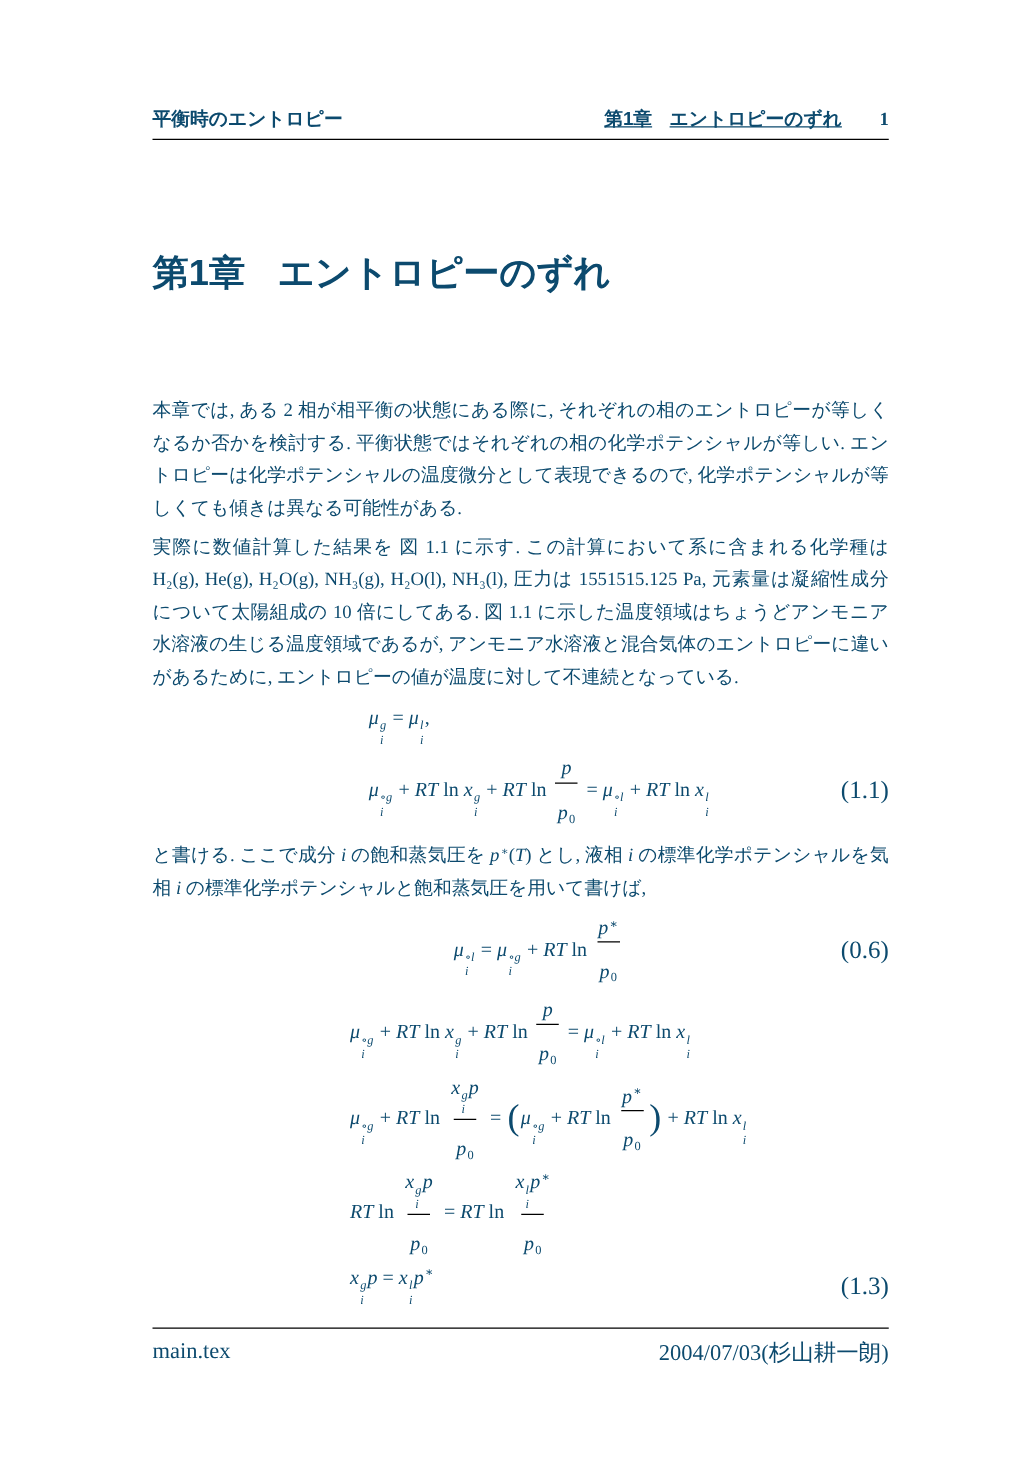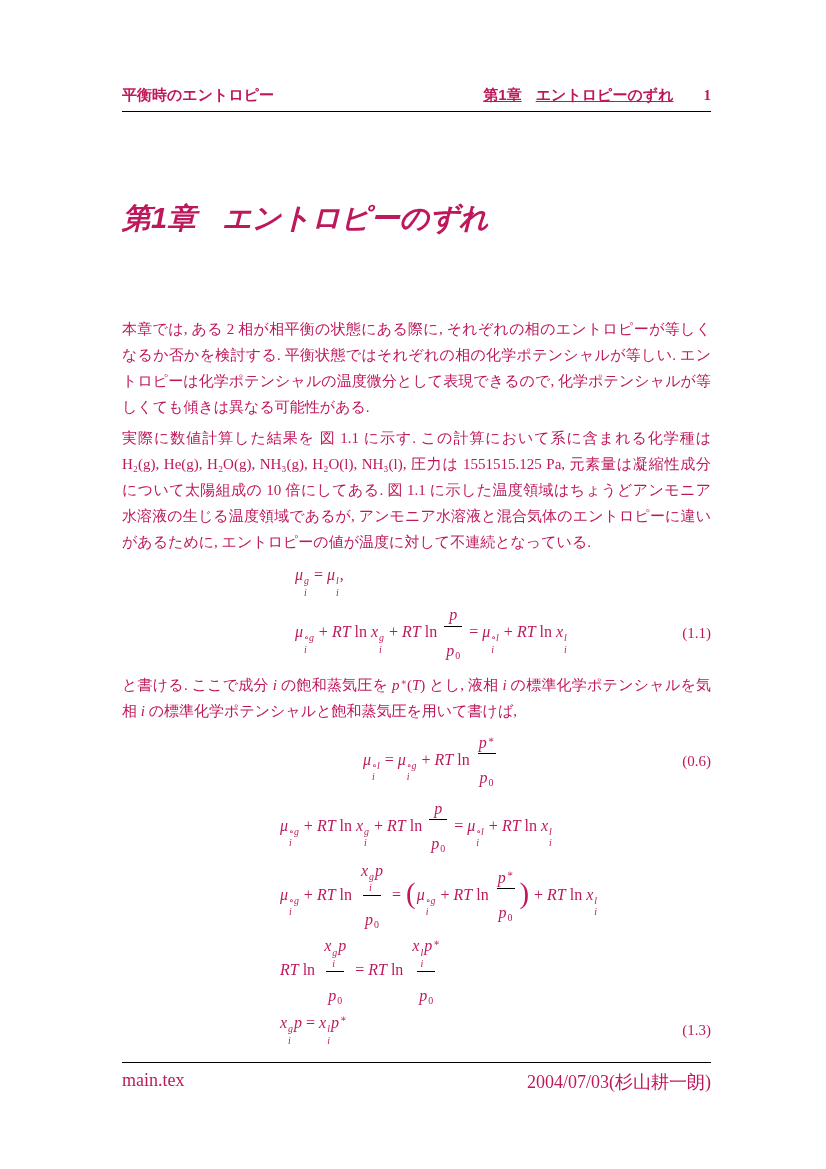--- a/index.html
+++ b/index.html
@@ -1,41 +1,41 @@
 <!DOCTYPE html>
 <html><head>
 <meta charset="utf-8">
 <style>
   html,body{margin:0;padding:0;background:#ffffff;}
-  .page{position:relative;width:826px;height:1169px;background:#ffffff;color:#be185d;
+  .page{position:relative;width:826px;height:1169px;background:#ffffff;color:#0c4a6e;
         font-family:"Liberation Serif","DejaVu Serif",serif;overflow:hidden;}
   .hdr{position:absolute;top:86px;left:122px;width:589px;display:flex;
        justify-content:space-between;align-items:flex-end;
        border-bottom:1.5px solid #000;padding-bottom:6px;}
   .hdr-left{font-family:"Liberation Sans","DejaVu Sans",sans-serif;font-weight:bold;font-size:15px;}
   .hdr-right{font-family:"Liberation Sans","DejaVu Sans",sans-serif;font-weight:bold;font-size:15px;text-decoration:underline;}
   .hdr-right .gap1{display:inline-block;width:14px;}
   .hdr-right .pagenum{display:inline-block;margin-left:30px;
        font-family:"Liberation Serif","DejaVu Serif",serif;font-weight:bold;}
   .chapter{position:absolute;top:199px;left:122px;
-       font-family:"Liberation Sans","DejaVu Sans",sans-serif;font-weight:bold;font-size:29px;font-style:italic;}
+       font-family:"Liberation Sans","DejaVu Sans",sans-serif;font-weight:bold;font-size:29px;}
   .chapter .chnum{margin-right:26px;}
   .main{position:absolute;top:316px;left:122px;width:589px;font-size:15px;line-height:26px;}
   .para{text-align:justify;margin:0;}
   .para + .para{margin-top:5px;}
   .section-heading{margin:34px 0 28px 0;line-height:1.2;
        font-family:"Liberation Sans","DejaVu Sans",sans-serif;font-weight:bold;font-size:19.5px;}
   .section-heading .secnum{font-family:"Liberation Serif","DejaVu Serif",serif;
        font-weight:bold;margin-right:22px;}
   .eq-block{margin:10px 0 12px 0;}
   .eq-line{position:relative;font-size:16px;line-height:1.25;margin:8px 0;white-space:nowrap;}
   .eq1-indent{padding-left:173px;}
   .eq2-indent{padding-left:241px;}
   .eq3-indent{padding-left:158px;}
-  .eq-num{position:absolute;right:0;top:50%;transform:translateY(-50%);font-size:15px;text-align:right;}
+  .eq-num{position:absolute;right:0;top:50%;transform:translateY(-50%);font-size:20px;text-align:right;}
   
   .it{font-style:italic;}
   .rm{font-style:normal;}
   .bp{font-size:1.8em;line-height:0;vertical-align:-0.14em;font-weight:300;padding:0 1px;}
   .frac{display:inline-flex;flex-direction:column;align-items:center;
         vertical-align:middle;text-align:center;margin:0 3px;line-height:1.15;}
   .frac .num{display:block;padding:0 2px 1px 2px;}
   .frac .den{display:block;border-top:1px solid #000;padding:15px 2px 0 2px;}
   .ss{display:inline-flex;flex-direction:column;align-items:flex-start;
       font-size:0.62em;line-height:1.15;vertical-align:-0.45em;margin:0 1px;font-style:italic;}

